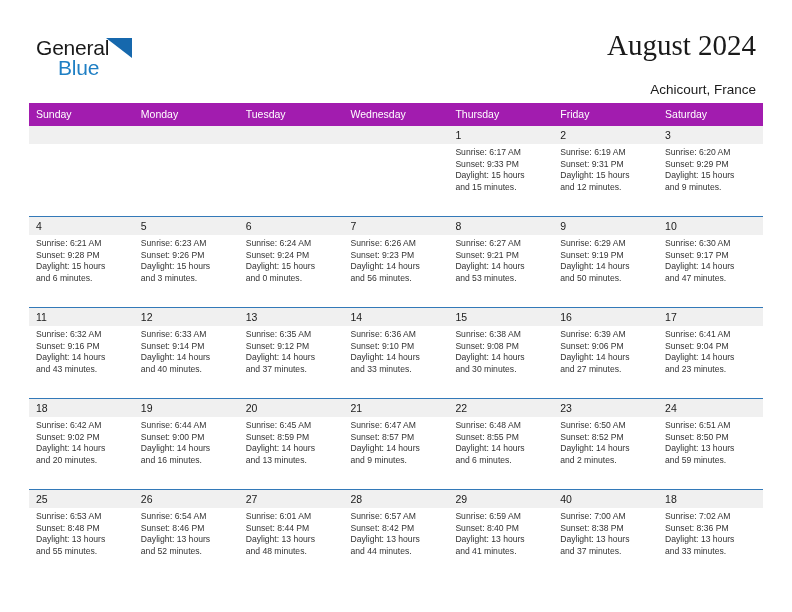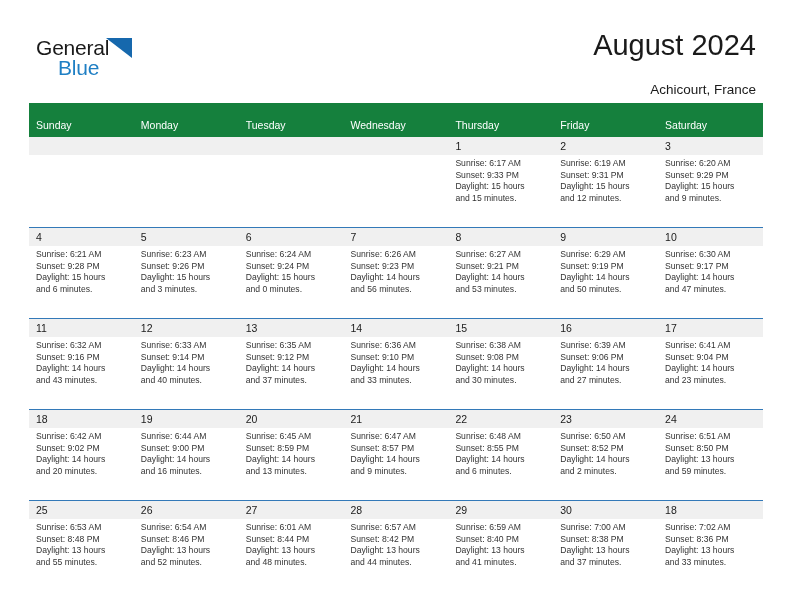--- a/index.html
+++ b/index.html
@@ -71,45 +71,46 @@
     right: 36px;
     top: 28px;
     text-align: right;
   }
   .cal-title {
     font-size: 29px;
     font-weight: normal;
     color: #1a1a1a;
     line-height: 34px;
     white-space: nowrap;
+    font-family: Liberation Serif, serif;
   }
   .cal-subtitle {
     margin-top: 20px;
     font-size: 13.5px;
     color: #1a1a1a;
     line-height: 16px;
     white-space: nowrap;
   }
 
   
   .calendar {
     position: absolute;
     left: 29px;
     top: 103px;
     width: 734px;
     border-collapse: collapse;
     table-layout: fixed;
   }
   .calendar th {
-    background: #15803d;
+    background: #a21caf;
     color: #ffffff;
     font-size: 10.5px;
     font-weight: normal;
     text-align: left;
-    padding: 16px 0 6px 7px;
+    padding: 5px 0 6px 7px;
     height: 11px;
     border: none;
   }
   .calendar td {
     width: 104.857px;
     height: 90px;
     vertical-align: top;
     padding: 0;
     border: none;
     border-top: 1.6px solid #3379b8;
@@ -521,21 +522,21 @@
               <div class="cell-body">
                 <div>Sunrise: 6:59 AM</div>
                 <div>Sunset: 8:40 PM</div>
                 <div>Daylight: 13 hours</div>
                 <div>and 41 minutes.</div>
               </div>
             </div>
           </td>
           <td>
             <div class="cell-inner">
-              <div class="daynum-band">30</div>
+              <div class="daynum-band">40</div>
               <div class="cell-body">
                 <div>Sunrise: 7:00 AM</div>
                 <div>Sunset: 8:38 PM</div>
                 <div>Daylight: 13 hours</div>
                 <div>and 37 minutes.</div>
               </div>
             </div>
           </td>
           <td>
             <div class="cell-inner">

